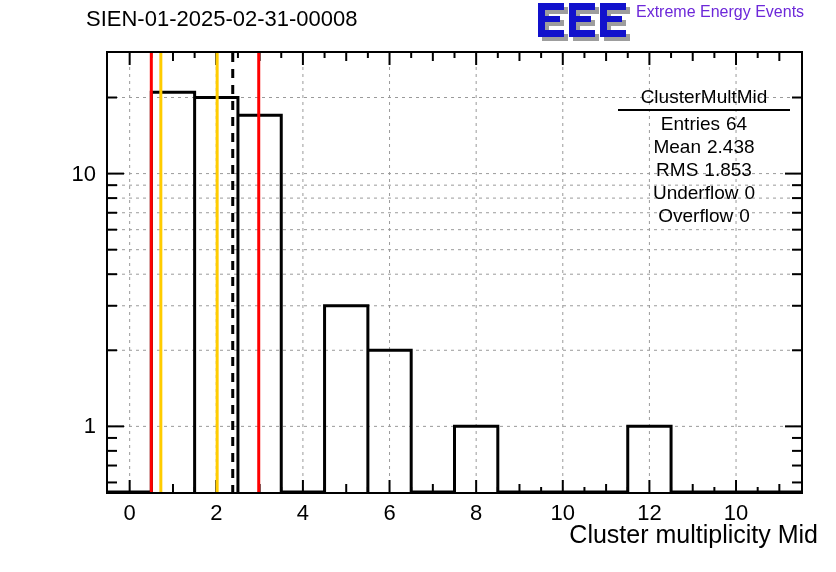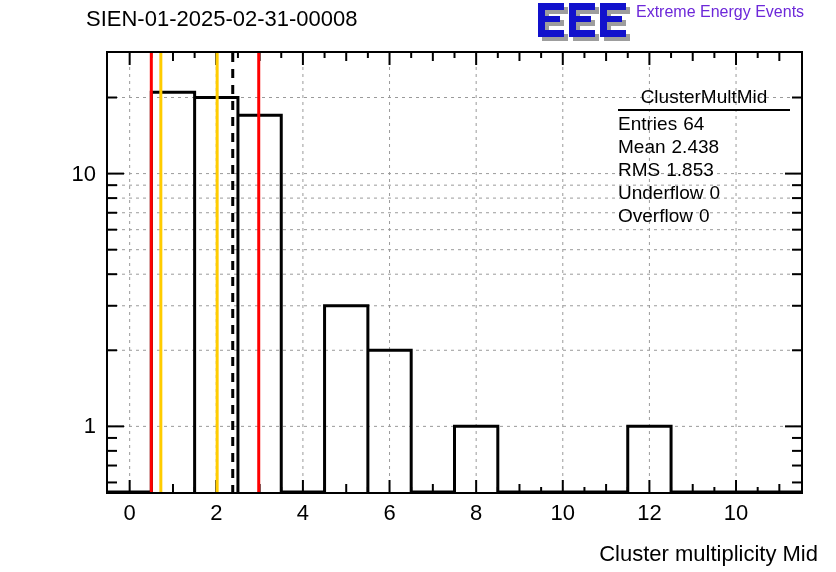--- a/index.html
+++ b/index.html
@@ -25,29 +25,29 @@
 
   
   #frame{position:absolute;left:106px;top:51px;width:697px;height:443px;
          border:2px solid #000;box-sizing:border-box;background:#fff;}
   #plot-area{position:absolute;inset:0;overflow:hidden;}
   #plot-svg{position:absolute;left:0;top:0;}
 
   
   .ylab{position:absolute;font-size:22px;line-height:22px;text-align:right;white-space:nowrap;}
   .xlab{position:absolute;font-size:22px;line-height:22px;text-align:center;white-space:nowrap;}
-  #x-axis-title{position:absolute;right:18px;top:540px;font-size:22px;line-height:28px;
+  #x-axis-title{position:absolute;right:18px;top:520px;font-size:25px;line-height:28px;
                 white-space:nowrap;}
 
   
   #stats-box{position:absolute;left:618px;top:62px;width:172px;
              font-size:19px;line-height:23px;background:transparent;margin-top:23px;}
   #stats-title{text-align:center;border-bottom:2px solid #000;padding-bottom:1px;
                margin-bottom:1px;white-space:nowrap;}
-  .stat-row{display:flex;justify-content:flex-start;white-space:nowrap;}
+  .stat-row{display:flex;justify-content:center;white-space:nowrap;}
   .stat-row .k{padding-right:6px;}
 </style>
 </head>
 <body>
 
 <div id="plot-title">SIEN-01-2025-02-31-00008</div>
 
 <div id="eee-logo">
   <div id="eee-mark">
 

